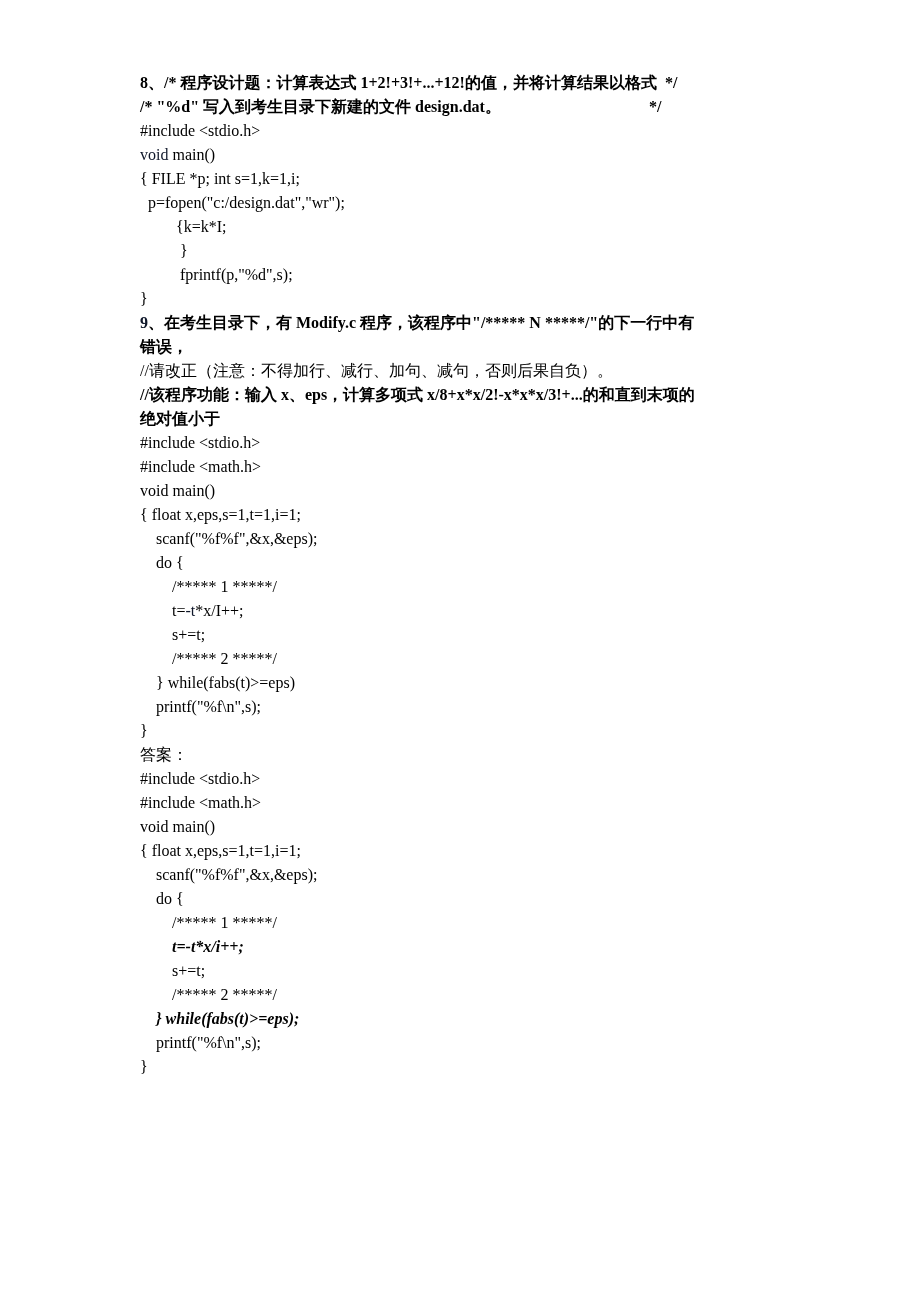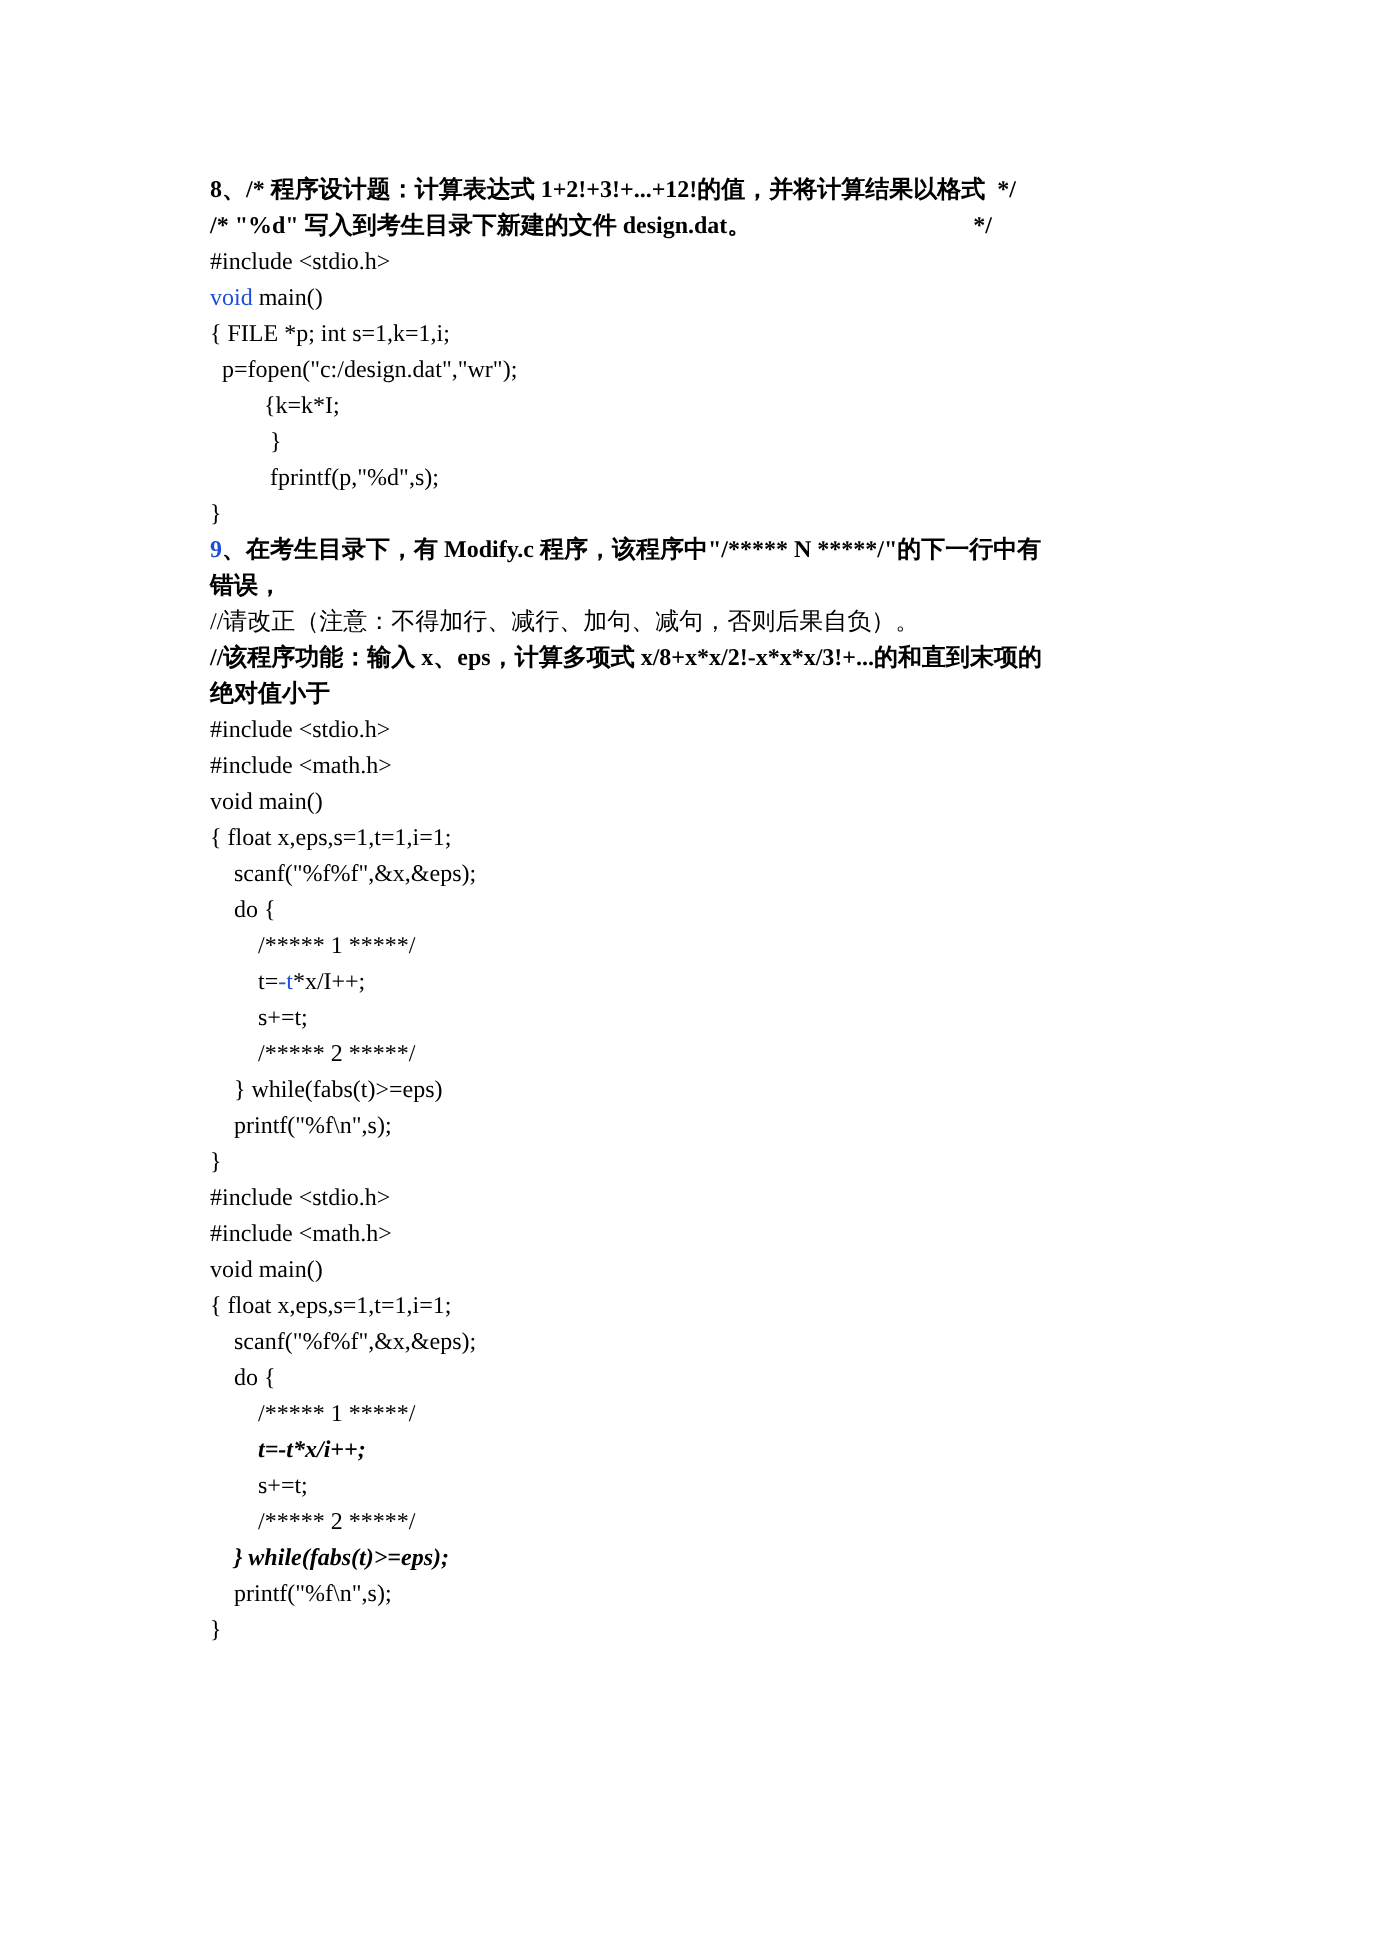--- a/index.html
+++ b/index.html
@@ -8,28 +8,28 @@
     background: #fff;
     font-family: "SimSun", "Times New Roman", serif;
     font-size: 16px;
     line-height: 1.5;
     color: #000;
   }
   .page {
     width: 847px;
     min-height: 1302px;
     box-sizing: border-box;
-    padding: 115px 140px 80px 140px;
+    padding: 71px 140px 80px 140px;
   }
   .line {
     white-space: pre-wrap;
     min-height: 24px;
   }
   .bold { font-weight: 700; font-family: "SimHei", "Times New Roman", serif; }
-  .red { color: #1d4ed8; }
+  .red { color: #0f172a; }
   .bolditalic { font-weight: 700; font-style: italic; }
 </style>
 </head>
 <body>
 
 <div class="page" id="page-root">
     <div class="line"><span class="bold">8、/* 程序设计题：计算表达式 1+2!+3!+...+12!的值，并将计算结果以格式  */</span></div>
     <div class="line"><span class="bold">/* "%d" 写入到考生目录下新建的文件 design.dat。                                     */</span></div>
     <div class="line"><span>#include &lt;stdio.h&gt;</span></div>
     <div class="line"><span class="red">void</span><span> main()</span></div>
@@ -48,20 +48,21 @@
     <div class="line"><span>{ float x,eps,s=1,t=1,i=1;</span></div>
     <div class="line"><span>    scanf("%f%f",&amp;x,&amp;eps);</span></div>
     <div class="line"><span>    do {</span></div>
     <div class="line"><span>        /***** 1 *****/</span></div>
     <div class="line"><span>        t=</span><span class="red">-t</span><span>*x/I++;</span></div>
     <div class="line"><span>        s+=t;</span></div>
     <div class="line"><span>        /***** 2 *****/</span></div>
     <div class="line"><span>    } while(fabs(t)&gt;=eps)</span></div>
     <div class="line"><span>    printf("%f\n",s);</span></div>
     <div class="line"><span>}</span></div>
+    <div class="line"><span>答案：</span></div>
     <div class="line"><span>#include &lt;stdio.h&gt;</span></div>
     <div class="line"><span>#include &lt;math.h&gt;</span></div>
     <div class="line"><span>void main()</span></div>
     <div class="line"><span>{ float x,eps,s=1,t=1,i=1;</span></div>
     <div class="line"><span>    scanf("%f%f",&amp;x,&amp;eps);</span></div>
     <div class="line"><span>    do {</span></div>
     <div class="line"><span>        /***** 1 *****/</span></div>
     <div class="line"><span class="bolditalic">        t=-t*x/i++;</span></div>
     <div class="line"><span>        s+=t;</span></div>
     <div class="line"><span>        /***** 2 *****/</span></div>

